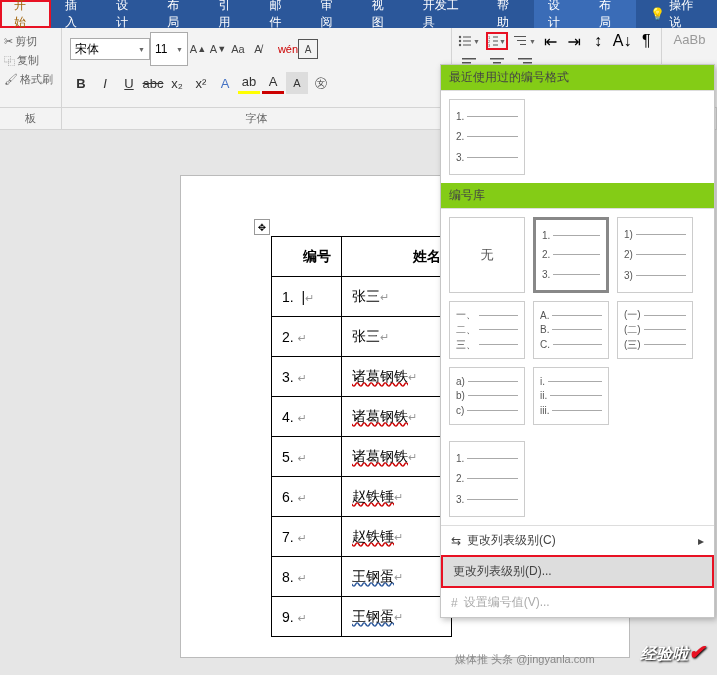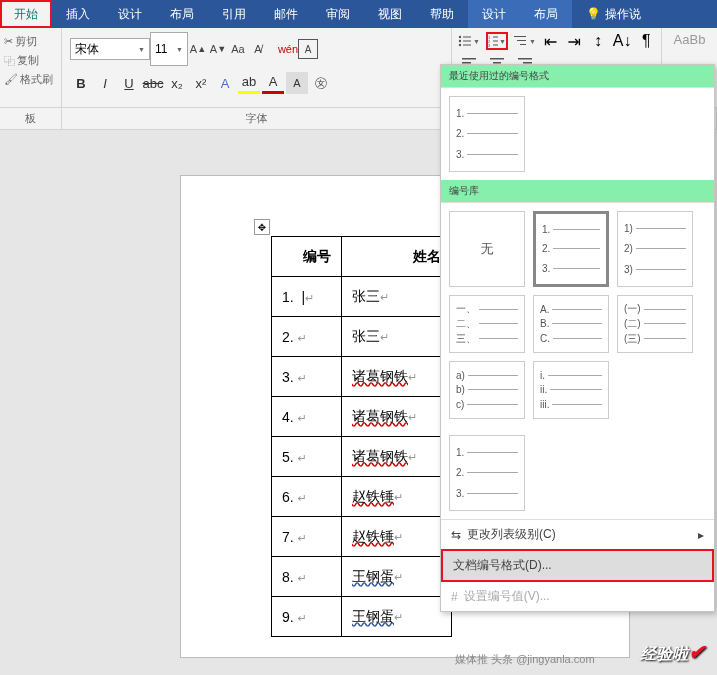--- a/index.html
+++ b/index.html
@@ -1,20 +1,20 @@
 <!DOCTYPE html>
 <html><head>
 <meta charset="utf-8">
 <style>
 * { margin: 0; padding: 0; box-sizing: border-box; font-family: "Microsoft YaHei", sans-serif; }
 body { width: 717px; height: 675px; background: #f3f3f3; overflow: hidden; position: relative; }
 
 .ribbon-tabs { display: flex; background: #2b579a; height: 28px; align-items: stretch; }
 .ribbon-tab { color: #fff; font-size: 12px; padding: 0 14px; display: flex; align-items: center; cursor: pointer; }
-.ribbon-tab.active { background: #f3f3f3; color: #0f766e; }
+.ribbon-tab.active { background: #f3f3f3; color: #a16207; }
 .ribbon-tab.highlighted { border: 2px solid #e81123; padding: 0 12px; }
 .ribbon-tab.alt { background: #3a6cb7; }
 .ribbon-tab .bulb { margin-right: 4px; }
 
 .toolbar-row { display: flex; background: #f3f3f3; border-bottom: 1px solid #d4d4d4; height: 80px; }
 .group-clipboard { width: 62px; border-right: 1px solid #d4d4d4; padding: 4px 2px; text-align: center; }
 .clip-item { font-size: 11px; color: #666; padding: 2px; display: flex; align-items: center; gap: 2px; }
 
 .group-font { flex: 1; padding: 4px 8px; border-right: 1px solid #d4d4d4; position: relative; }
 .font-row1 { display: flex; align-items: center; gap: 0; margin-bottom: 6px; }
@@ -43,21 +43,21 @@
 .word-table th, .word-table td { border: 1px solid #000; padding: 8px 10px; font-size: 14px; text-align: left; height: 40px; }
 .word-table th { text-align: right; font-weight: bold; }
 .word-table td.num { width: 70px; }
 .word-table td.name { width: 110px; }
 .para-mark { color: #999; font-size: 11px; }
 .wavy { text-decoration: underline wavy #c00; }
 .wavy-blue { text-decoration: underline wavy #2b579a; }
 
 
 .num-dropdown { position: absolute; left: 440px; top: 64px; width: 275px; background: #fff; border: 1px solid #c6c6c6; box-shadow: 2px 2px 6px rgba(0,0,0,.25); z-index: 100; }
-.dd-section-title { background: #86efac; padding: 4px 8px; font-size: 10px; color: #444; border-bottom: 1px solid #ddd; }
+.dd-section-title { background: #84cc16; padding: 4px 8px; font-size: 12px; color: #444; border-bottom: 1px solid #ddd; }
 .dd-section { padding: 8px; display: flex; gap: 8px; flex-wrap: wrap; }
 .num-preview { width: 76px; height: 76px; border: 1px solid #ccc; background: #fff; padding: 6px; font-size: 10px; color: #555; cursor: pointer; display: flex; flex-direction: column; justify-content: space-around; }
 .num-preview.tall { height: 58px; }
 .num-preview.selected { border: 3px solid #888; }
 .num-preview.none { display: flex; align-items: center; justify-content: center; font-size: 13px; }
 .np-line { display: flex; align-items: center; gap: 3px; }
 .np-line .ln { flex: 1; height: 1px; background: #aaa; }
 .dd-footer-item { padding: 6px 10px; font-size: 12px; color: #444; display: flex; align-items: center; gap: 6px; cursor: pointer; }
 .dd-footer-item.highlighted { border: 2px solid #e81123; background: #ddd; }
 .dd-footer-item.disabled { color: #aaa; }
@@ -71,20 +71,21 @@
 
 <div class="ribbon-tabs">
   <div class="ribbon-tab active highlighted">开始</div>
   <div class="ribbon-tab">插入</div>
   <div class="ribbon-tab">设计</div>
   <div class="ribbon-tab">布局</div>
   <div class="ribbon-tab">引用</div>
   <div class="ribbon-tab">邮件</div>
   <div class="ribbon-tab">审阅</div>
   <div class="ribbon-tab">视图</div>
+  <div class="ribbon-tab">开发工具</div>
   <div class="ribbon-tab">帮助</div>
   <div class="ribbon-tab alt">设计</div>
   <div class="ribbon-tab alt">布局</div>
   <div class="ribbon-tab">
       <span class="bulb">💡</span>
       <span>操作说</span>
     </div>
 </div>
 
 <div class="toolbar-row">
@@ -399,21 +400,21 @@
         </div>
     </div>
   </div>
   <div style="border-top:1px solid #ddd;">
     <div class="dd-footer-item">
         <span>⇆</span>
         <span>更改列表级别(C)</span>
         <span style="margin-left:auto">▸</span>
       </div>
     <div class="dd-footer-item highlighted">
-        <span>文档编号格式(D)...</span>
+        <span>更改列表级别(D)...</span>
       </div>
     <div class="dd-footer-item disabled">
         <span>#</span>
         <span>设置编号值(V)...</span>
       </div>
   </div>
 </div>
 
 <div class="footer-text">
   <span>媒体推</span> <span>头条</span> <span>@jingyanla.com</span>

